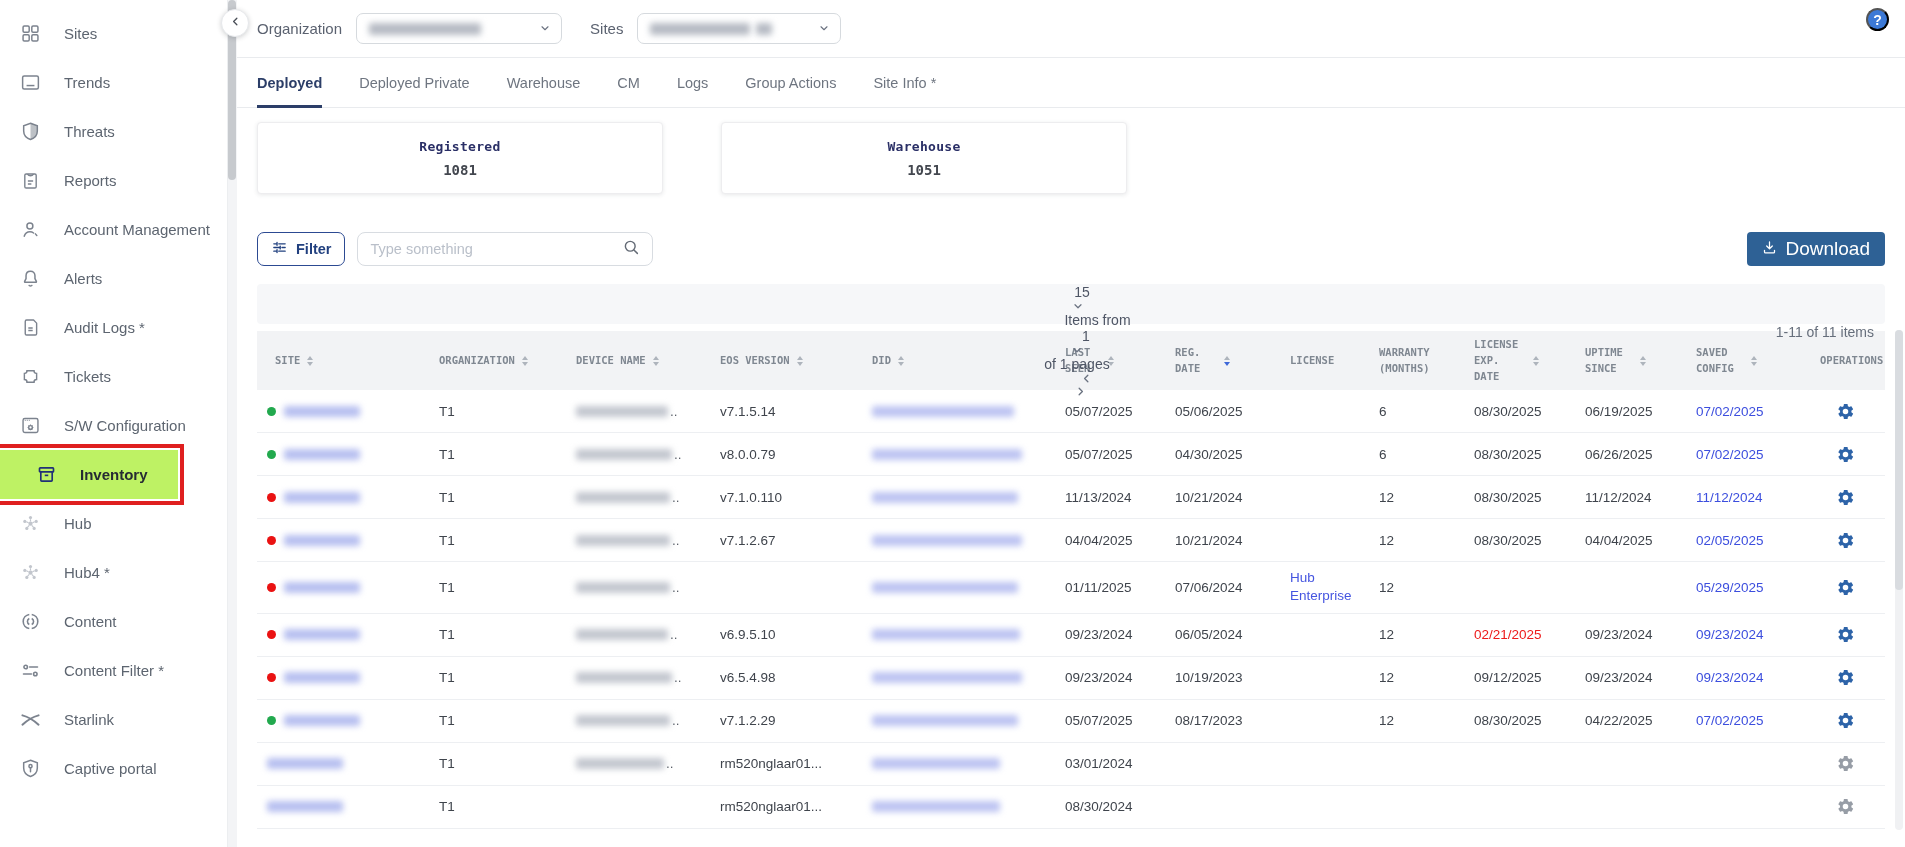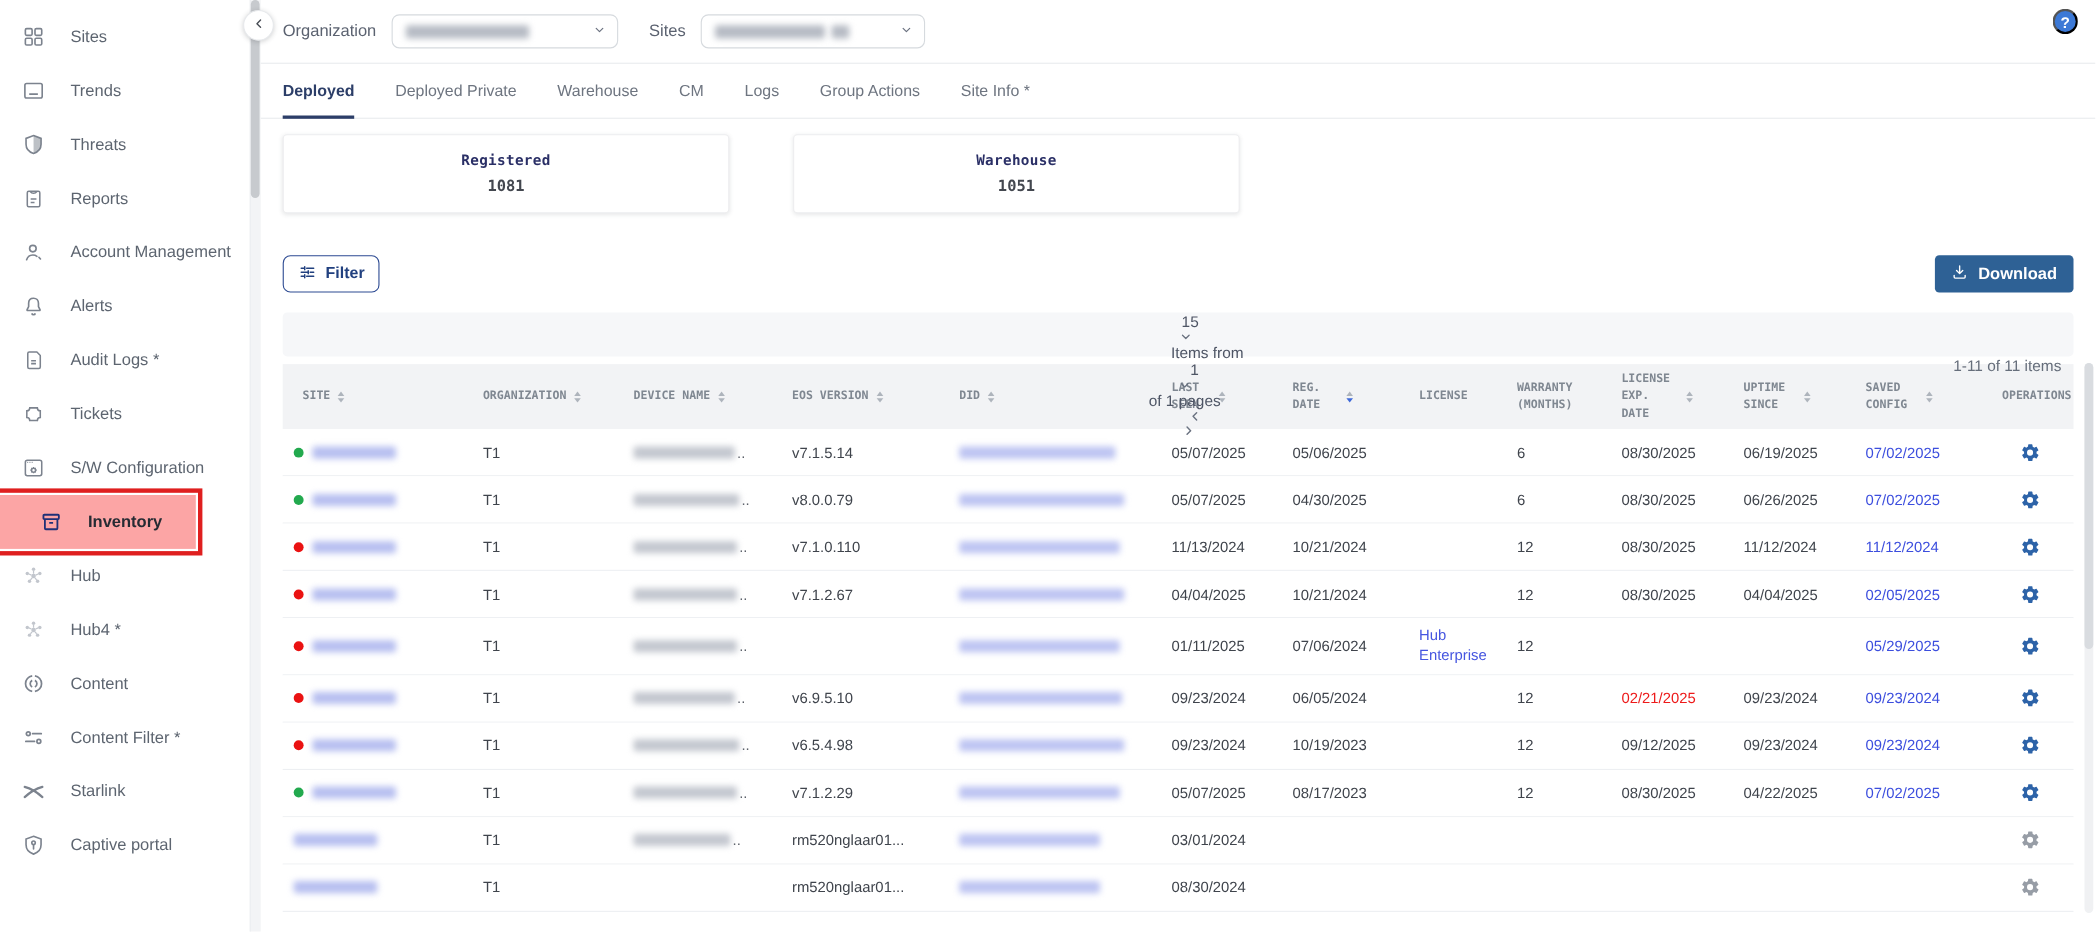--- a/index.html
+++ b/index.html
@@ -13,21 +13,21 @@
                        background:#f3f4f6; border-left:1px solid #eceef0; }
   .side-scroll-thumb { position:absolute; right:1px; top:0; width:8px; height:180px;
                        background:#c7cace; border-radius:4px; }
   .side-list { padding-top:9px; }
   .side-item { height:49px; display:flex; align-items:center; gap:23px;
                padding-left:20px; width:178px; cursor:pointer; }
   .side-icon { width:21px; height:21px; color:#7c838e; flex:none; }
   .side-icon svg { width:21px; height:21px; display:block; }
   .side-label { font-size:15px; color:#5d6570; white-space:nowrap; }
   .side-item.muted .side-icon { color:#c2c6cd; }
-  .side-item.active { background:#fca5a5; outline:4px solid #df1f1f; outline-offset:2px;padding-left:36px; }
+  .side-item.active { background:#bef264; outline:4px solid #df1f1f; outline-offset:2px;padding-left:36px; }
   .side-item.active .side-icon { color:#203077; }
   .side-item.active .side-label { color:#262b33; font-weight:700; }
 
   
   .content { flex:1; position:relative; display:flex; flex-direction:column; min-width:0; }
 
   .topbar { height:58px; border-bottom:1px solid #e9ebee; display:flex; align-items:center;
             padding:0 18px 0 20px; position:relative; }
   .collapse-btn { position:absolute; left:-16px; top:9px; width:28px; height:28px; border-radius:50%;
                   background:#fff; border:1px solid #e7e9ec; box-shadow:0 1px 5px rgba(40,44,50,.22);
@@ -66,21 +66,21 @@
                 color:#21407f; font-weight:700; font-size:14.5px; display:flex; align-items:center;
                 gap:8px; background:#fff; cursor:pointer; }
   .filter-btn svg { width:17px; height:17px; }
   .search-box { margin-left:12px; width:296px; height:34px; border:1px solid #d8dce1; border-radius:8px;
                 display:flex; align-items:center; padding:0 12px; background:#fff; }
   .search-box input { border:none; outline:none; flex:1; font-size:14.5px; color:#3f444c;
                       font-family:inherit; background:transparent; }
   .search-box input::placeholder { color:#b9bfc9; }
   .search-box svg { width:18px; height:18px; color:#646b76; flex:none; }
   .download-btn { position:absolute; right:0; top:0; height:34px; padding:0 15px; background:#2e6195;
-                  border:none; border-radius:4px; color:#fff; font-size:15px; font-weight:700;
+                  border:none; border-radius:4px; color:#fff; font-size:19px; font-weight:400;
                   display:flex; align-items:center; gap:9px; cursor:pointer; font-family:inherit; }
   .download-btn svg { width:15px; height:15px; }
 
   .pagi { margin:18px 20px 0; height:40px; background:#f6f7f9; border-radius:4px; display:flex;
           align-items:center; padding:0 14px; color:#4e5565; font-size:14px; position:relative;flex-direction:column; }
   .pagi .chev { color:#6a7280; display:flex; cursor:pointer; }
   .pagi .gap-a { margin-left:22px; } .pagi .gap-b { margin-left:14px; }
   .pagi .gap-c { margin-left:28px;padding-left:25px; } .pagi .gap-d { margin-left:30px; }
   .pagi .gap-e { margin-left:12px; } .pagi .gap-f { margin-left:18px; }
   .pagi-range { position:absolute; right:11px; color:#666e7b;margin-top:40px; }
@@ -394,20 +394,29 @@
 
     <section class="toolbar">
       <button class="filter-btn">
         <span>
           <svg viewBox="0 0 24 24" fill="none" stroke="currentColor" stroke-width="1.9" stroke-linecap="round">
               <path d="M4 6.8h4.5M11 6.8h9M4 12h9M15.5 12h4.5M4 17.2h4.5M11 17.2h9M8.5 4.8v4M13 10v4M8.5 15.2v4"></path>
             </svg>
         </span>
         <span>Filter</span>
       </button>
+      <div class="search-box">
+        <input type="text" placeholder="Type something" style="">
+        <span>
+          <svg viewBox="0 0 24 24" fill="none" stroke="currentColor" stroke-width="1.9" stroke-linecap="round">
+              <circle cx="11" cy="11" r="6.5"></circle>
+              <path d="M15.9 15.9l4.6 4.6"></path>
+            </svg>
+        </span>
+      </div>
       <button class="download-btn">
         <span>
           <svg viewBox="0 0 24 24" fill="none" stroke="currentColor" stroke-width="2" stroke-linecap="round" stroke-linejoin="round">
               <path d="M12 3v10M7.5 9.5L12 14l4.5-4.5M4 16.5V19a1.5 1.5 0 001.5 1.5h13A1.5 1.5 0 0020 19v-2.5"></path>
             </svg>
         </span>
         <span>Download</span>
       </button>
     </section>
 

